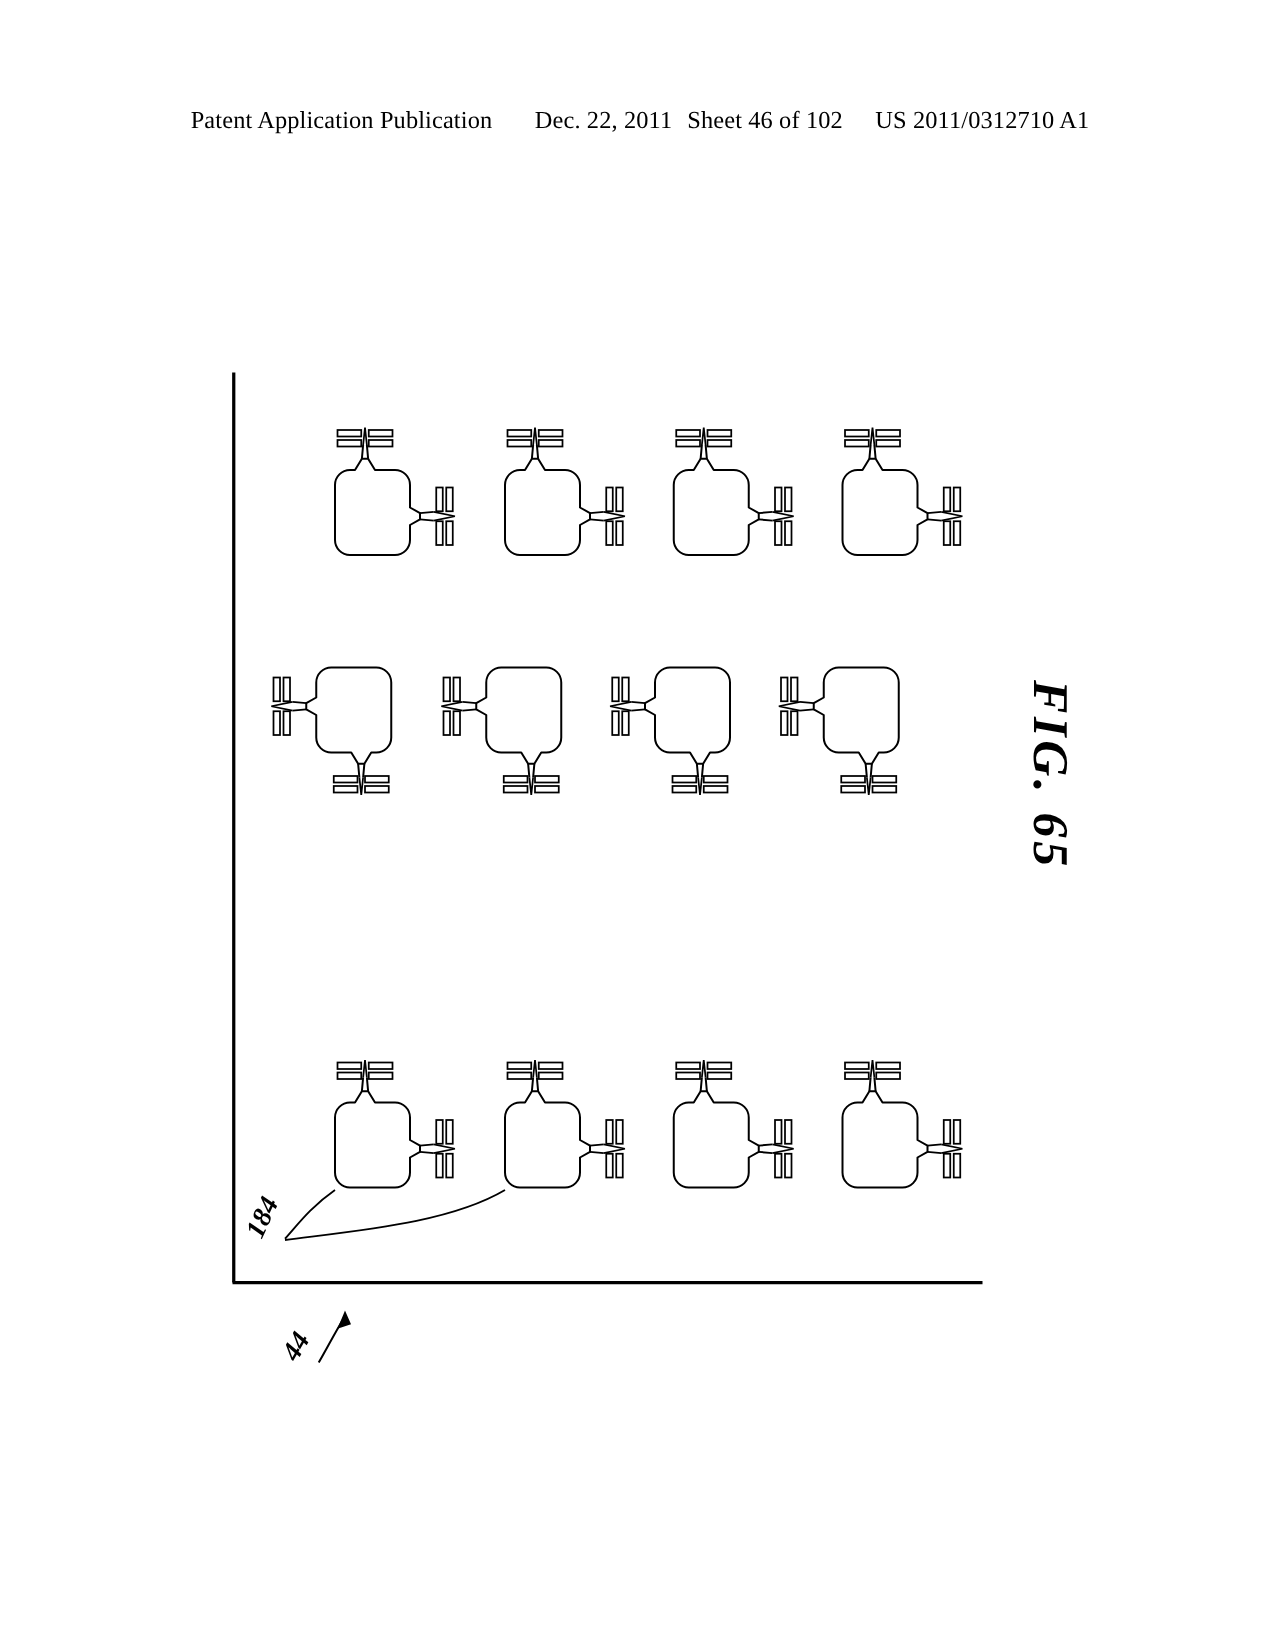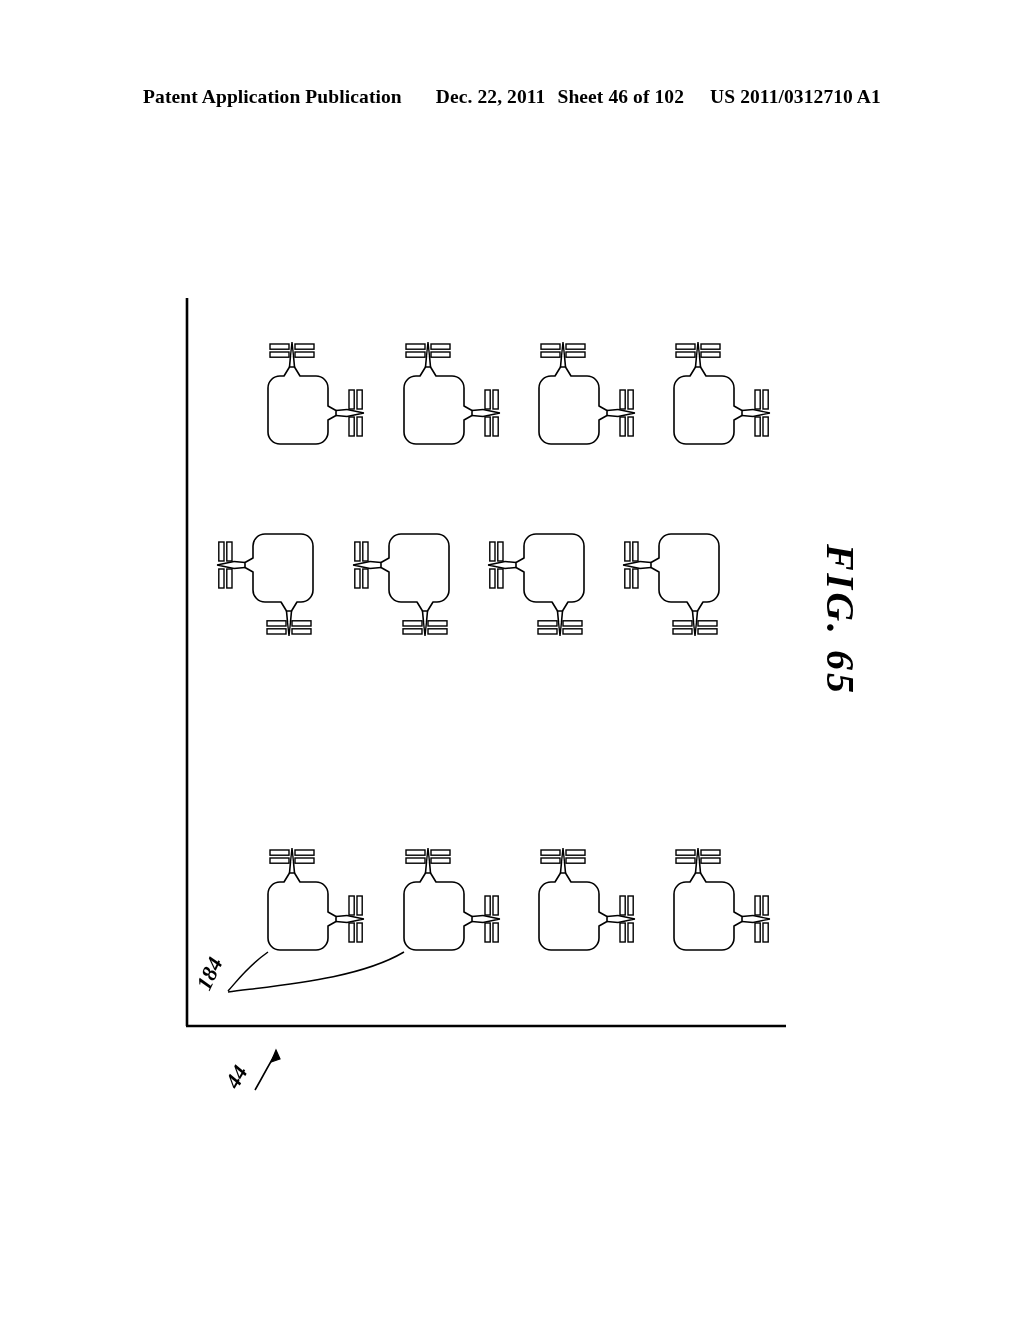--- a/index.html
+++ b/index.html
@@ -20,21 +20,21 @@
   }
 
   
   #header {
     position: absolute;
     top: 86px;
     left: 0;
     width: 1024px;
     text-align: center;
     font-family: "Liberation Serif", serif;
-    font-weight: bold;
+    font-weight: normal;
     font-size: 19.5px;
     letter-spacing: 0.1px;
     color: #000000;
     white-space: nowrap;
   }
   #header .seg { display: inline-block; vertical-align: baseline; }
   #header .gap-lg { display: inline-block; width: 34px; }
   #header .gap-sm { display: inline-block; width: 12px; }
   #header .gap-md { display: inline-block; width: 26px; }
 

